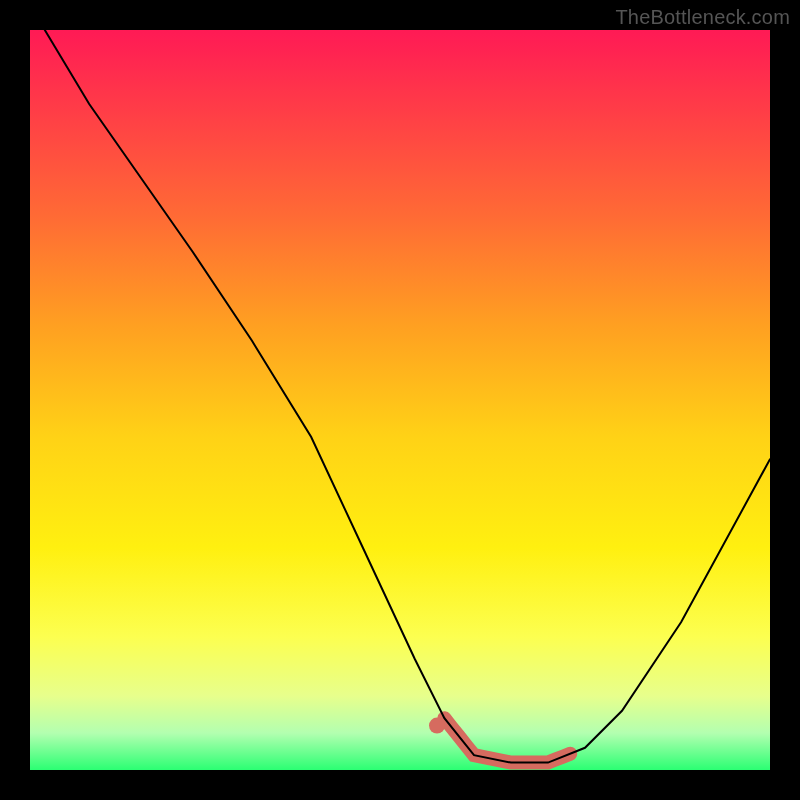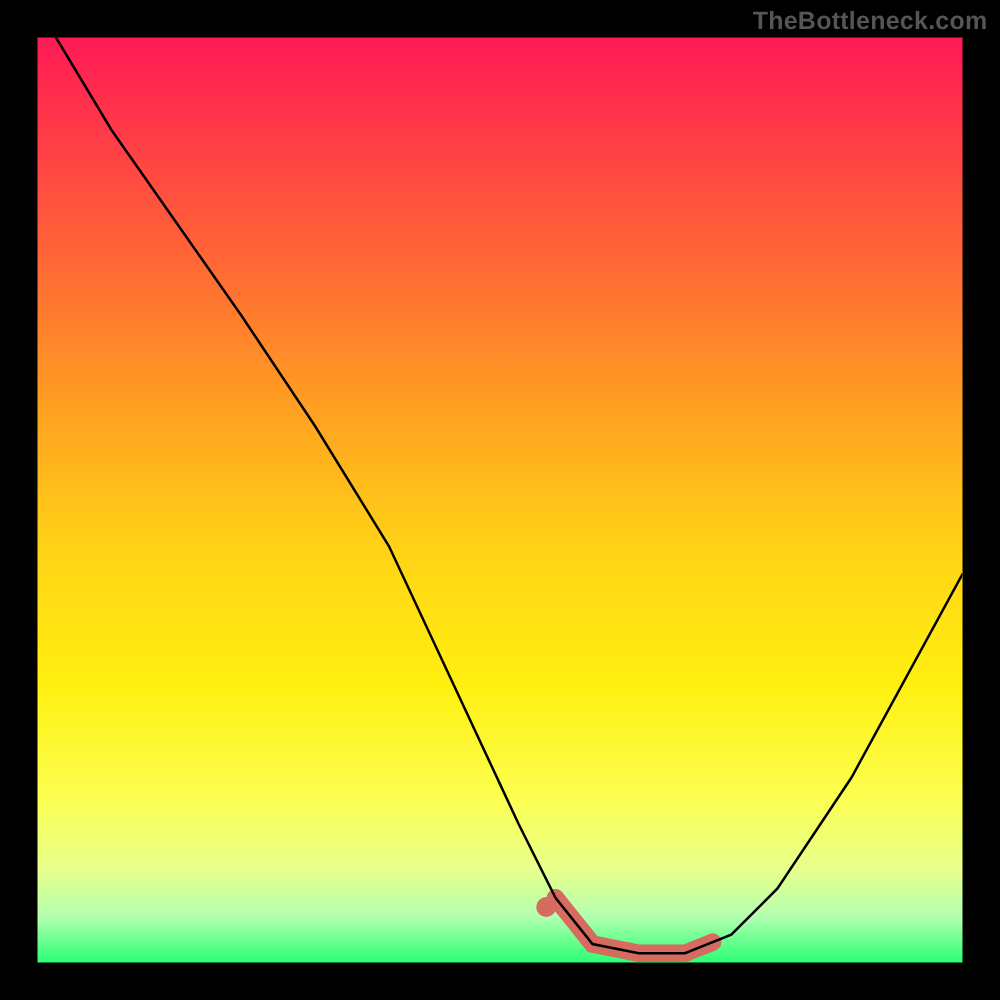--- a/index.html
+++ b/index.html
@@ -12,21 +12,21 @@
     width: 800px; height: 800px;
     background: #000;
   }
 
   .watermark {
     position: absolute;
     top: 6px;
     right: 10px;
     color: #555;
     font-size: 20px;
-    font-weight: 700;
+    font-weight: 400;
     letter-spacing: 0.2px;
   }
 
   .plot {
     position: absolute;
     left: 30px;
     top: 30px;
     width: 740px;
     height: 740px;
     

